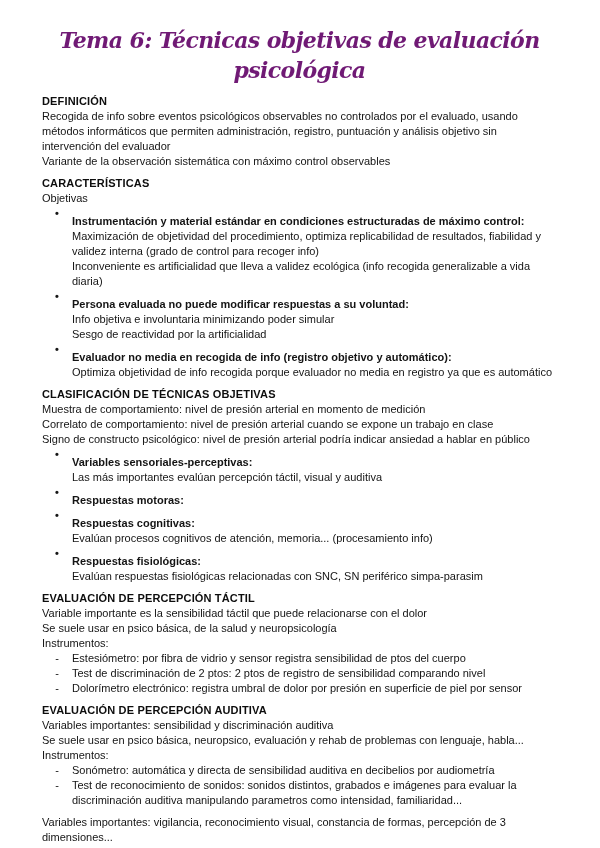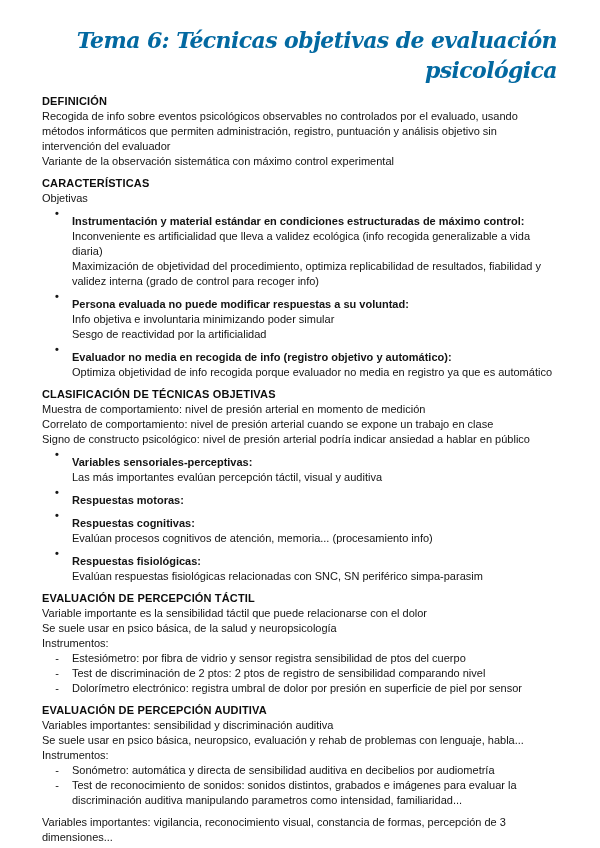--- a/index.html
+++ b/index.html
@@ -19,22 +19,22 @@
     height: 848px;
     padding: 25px 43px 20px 42px;
   }
   .doc-title {
     font-family: "DejaVu Serif", serif;
     font-style: italic;
     font-weight: 700;
     font-size: 22px;
     line-height: 30px;
     letter-spacing: -0.6px;
-    text-align: right;
-    color: #0369a1;
+    text-align: center;
+    color: #701a75;
     margin: 0 0 9px 0;
   }
   .section { margin-top: 7px; }
   .section-heading {
     font-size: 11px;
     font-weight: 700;
     letter-spacing: 0.15px;
     margin: 0;
     color: #0d0d0d;
   }
@@ -51,33 +51,33 @@
 </head>
 <body>
 
 <div class="page">
 
   <h1 class="doc-title">Tema 6: Técnicas objetivas de evaluación psicológica</h1>
 
   <div class="section">
     <h2 class="section-heading">DEFINICIÓN</h2>
     <p>Recogida de info sobre eventos psicológicos observables no controlados por el evaluado, usando métodos informáticos que permiten administración, registro, puntuación y análisis objetivo sin intervención del evaluador</p>
-    <p>Variante de la observación sistemática con máximo control experimental</p>
+    <p>Variante de la observación sistemática con máximo control observables</p>
   </div>
 
   <div class="section">
     <h2 class="section-heading">CARACTERÍSTICAS</h2>
     <p>Objetivas</p>
 
     <div class="li">
       <span class="marker bullet">•</span>
       <div class="li-body">
         <p class="lead">Instrumentación y material estándar en condiciones estructuradas de máximo control:</p>
+        <p>Maximización de objetividad del procedimiento, optimiza replicabilidad de resultados, fiabilidad y validez interna (grado de control para recoger info)</p>
         <p>Inconveniente es artificialidad que lleva a validez ecológica (info recogida generalizable a vida diaria)</p>
-        <p>Maximización de objetividad del procedimiento, optimiza replicabilidad de resultados, fiabilidad y validez interna (grado de control para recoger info)</p>
       </div>
     </div>
 
     <div class="li">
       <span class="marker bullet">•</span>
       <div class="li-body">
         <p class="lead">Persona evaluada no puede modificar respuestas a su voluntad:</p>
         <p>Info objetiva e involuntaria minimizando poder simular</p>
         <p>Sesgo de reactividad por la artificialidad</p>
       </div>

